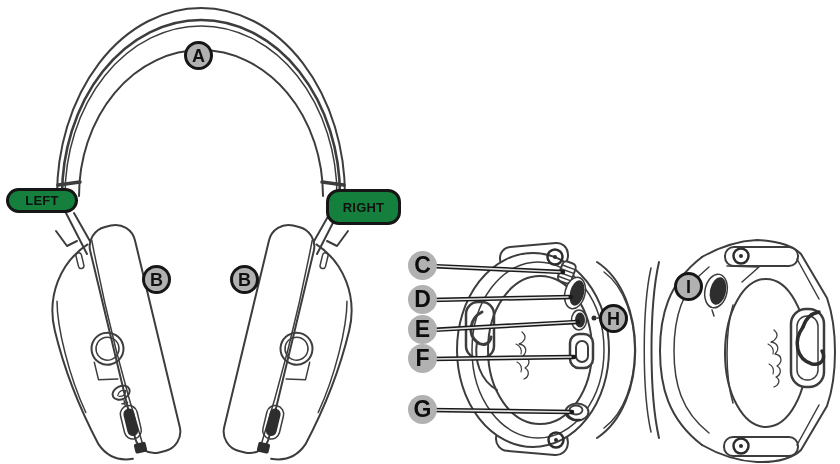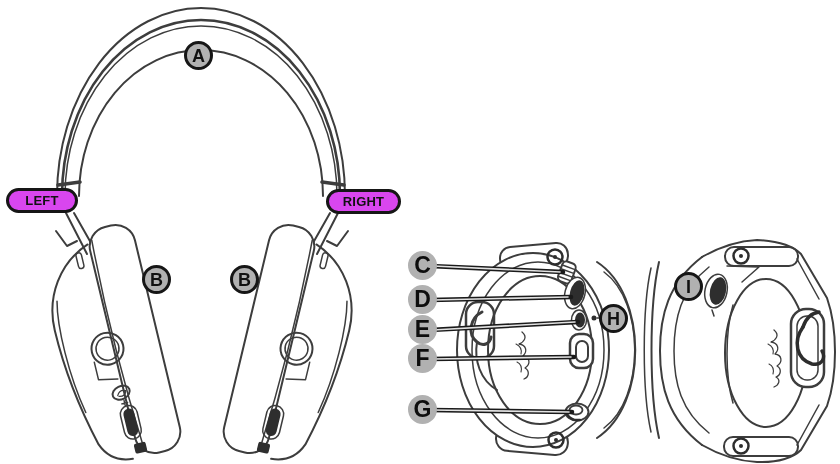--- a/index.html
+++ b/index.html
@@ -12,21 +12,21 @@
   .wfill{fill:#ffffff;}
   .dk{fill:#2e2e2e;stroke:none;}
   .badge-ring{position:absolute;width:29px;height:29px;box-sizing:border-box;
     border:3.5px solid #161616;border-radius:50%;background:#b1b1b1;color:#111;
     display:flex;align-items:center;justify-content:center;
     font-weight:700;font-size:18px;line-height:1;}
   .badge-flat{position:absolute;width:29px;height:29px;border-radius:50%;background:#b1b1b1;
     color:#0d0d0d;display:flex;align-items:center;justify-content:center;
     font-weight:700;font-size:23px;line-height:1;}
   .badge-pill{position:absolute;box-sizing:border-box;border:3px solid #161616;border-radius:13px;
-    background:#d946ef;color:#111;display:flex;align-items:center;justify-content:center;
+    background:#15803d;color:#111;display:flex;align-items:center;justify-content:center;
     font-weight:700;font-size:13px;letter-spacing:.2px;line-height:1;}
 </style>
 </head>
 <body>
 
 <div class="stage">
 
   <svg width="840" height="464" viewBox="0 0 840 464">
 
     <g>
@@ -197,15 +197,15 @@
   <div class="badge-ring" style="left:599px;top:304px;">H</div>
   <div class="badge-ring" style="left:674px;top:272px;">I</div>
 
   <div class="badge-flat" style="left:408px;top:251px;">C</div>
   <div class="badge-flat" style="left:408px;top:285px;">D</div>
   <div class="badge-flat" style="left:408px;top:315px;">E</div>
   <div class="badge-flat" style="left:408px;top:344px;">F</div>
   <div class="badge-flat" style="left:408px;top:395px;">G</div>
 
   <div class="badge-pill" style="left:6px;top:188px;width:72px;height:25px;">LEFT</div>
-  <div class="badge-pill" style="left:326px;top:189px;width:75px;height:25px;">RIGHT</div>
+  <div class="badge-pill" style="left:326px;top:189px;width:75px;height:36px;">RIGHT</div>
 
 </div>
 
 </body></html>

